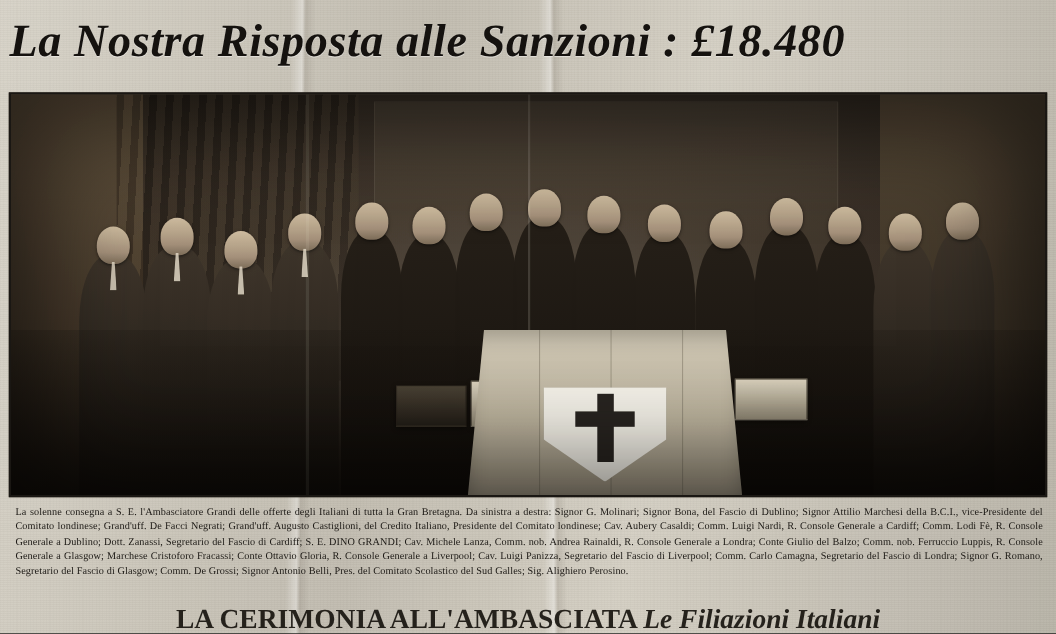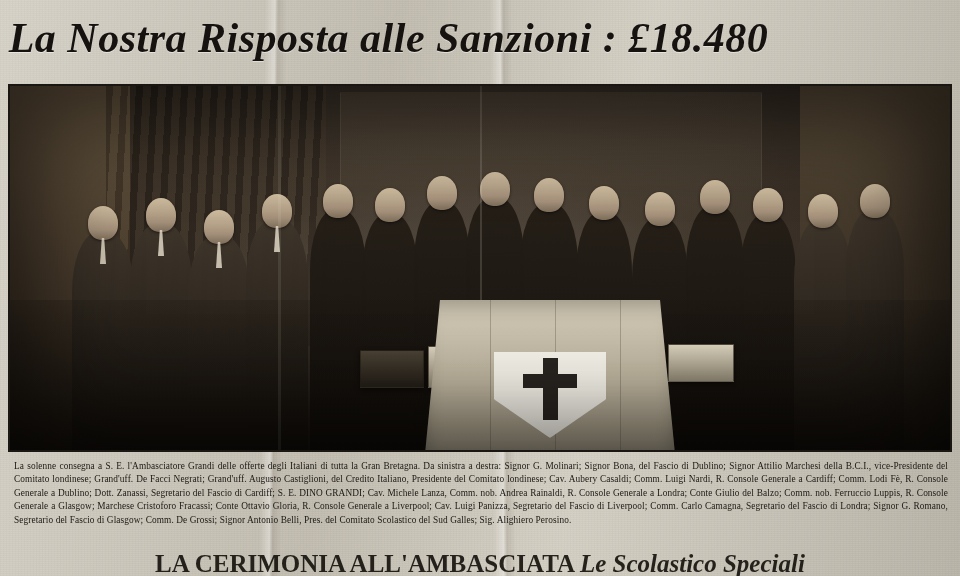--- a/index.html
+++ b/index.html
@@ -315,17 +315,17 @@
       <div class="scratch" style="left:268px;top:0;width:3px;height:368px;opacity:.22;"></div>
       <div class="vignette"></div>
     </div>
   </div>
 
   <div class="caption">La solenne consegna a S. E. l'Ambasciatore Grandi delle offerte degli Italiani di tutta la Gran Bretagna. Da sinistra a destra: Signor G. Molinari; Signor Bona, del Fascio di Dublino; Signor Attilio Marchesi della B.C.I., vice-Presidente del Comitato londinese; Grand'uff. De Facci Negrati; Grand'uff. Augusto Castiglioni, del Credito Italiano, Presidente del Comitato londinese; Cav. Aubery Casaldi; Comm. Luigi Nardi, R. Console Generale a Cardiff; Comm. Lodi Fè, R. Console Generale a Dublino; Dott. Zanassi, Segretario del Fascio di Cardiff; S. E. DINO GRANDI; Cav. Michele Lanza, Comm. nob. Andrea Rainaldi, R. Console Generale a Londra; Conte Giulio del Balzo; Comm. nob. Ferruccio Luppis, R. Console Generale a Glasgow; Marchese Cristoforo Fracassi; Conte Ottavio Gloria, R. Console Generale a Liverpool; Cav. Luigi Panizza, Segretario del Fascio di Liverpool; Comm. Carlo Camagna, Segretario del Fascio di Londra; Signor G. Romano, Segretario del Fascio di Glasgow; Comm. De Grossi; Signor Antonio Belli, Pres. del Comitato Scolastico del Sud Galles; Sig. Alighiero Perosino.</div>
 
   <div class="bottom-strip">
     <div class="bottom-text">
       <span>LA CERIMONIA ALL'AMBASCIATA</span>
-      <span class="it">Le Scolastico Speciali</span>
+      <span class="it">Le Filiazioni Italiani</span>
     </div>
   </div>
 
 </div>
 
 </body></html>

